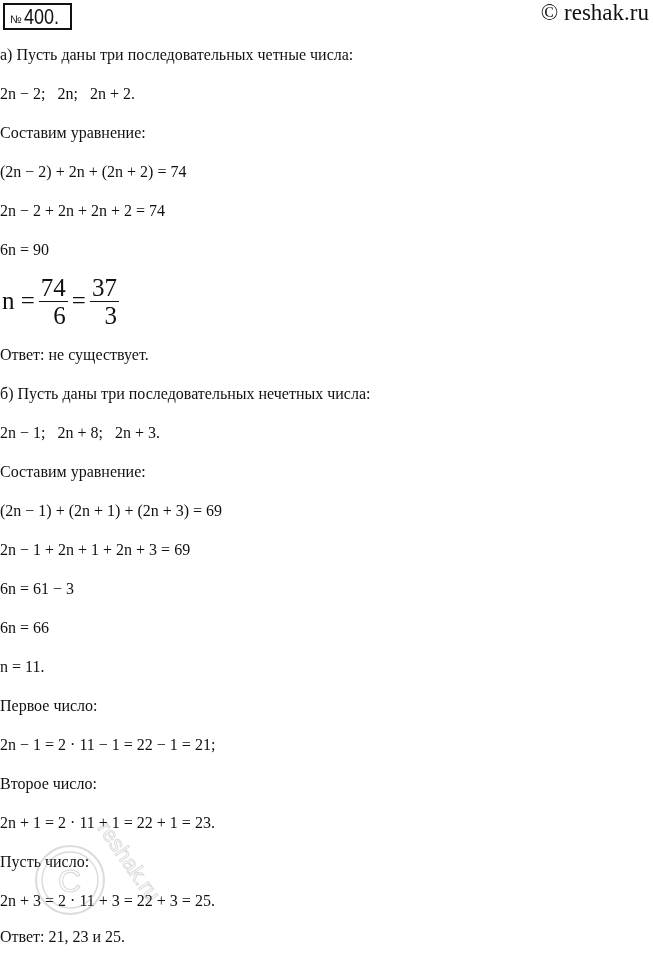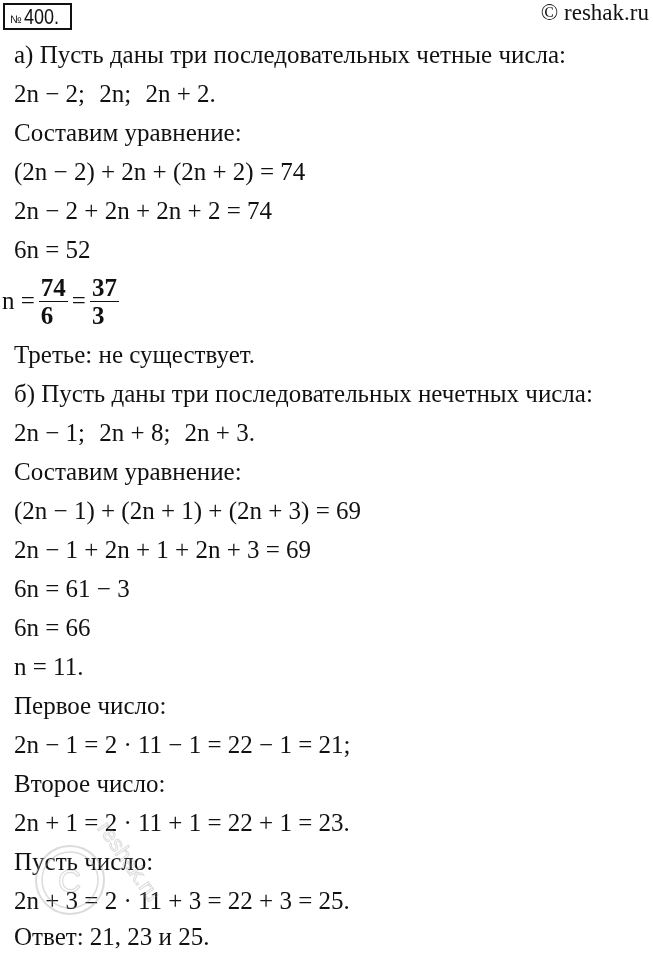--- a/index.html
+++ b/index.html
@@ -42,43 +42,42 @@
     }
     .copyright {
       position: absolute;
       right: 4px;
       top: 0px;
       font-size: 23px;
       line-height: 26px;
     }
     .line {
       position: absolute;
-      left: 14px;
-      font-size: 25px;
+      left: 0;
+      font-size: 16px;
       line-height: 30px;
       white-space: nowrap;
     }
     .math .sp { display: inline-block; width: 8px; }
     .frac-row {
       position: absolute;
       left: 2px;
       top: 270px;
       height: 62px;
       display: flex;
       align-items: center;
       font-size: 25px;
       white-space: nowrap;
     }
     .frac {
       display: inline-flex;
       flex-direction: column;
-      align-items: flex-start;
+      align-items: flex-end;
       margin: 0 4px;
       line-height: 27px;
-      font-weight: bold;
     }
     .frac .numer {
       border-bottom: 1.5px solid #111;
       padding: 0 2px;
     }
     .frac .denom { padding: 0 2px; }
     .watermark {
       position: absolute;
       left: 20px;
       top: 800px;
@@ -99,36 +98,36 @@
 
 <div class="line" style="top:40px">а) Пусть даны три последовательных четные числа:</div>
 <div class="line math" style="top:79px">
   <span>2n − 2;</span><span class="sp"></span>
   <span>2n;</span><span class="sp"></span>
   <span>2n + 2.</span>
 </div>
 <div class="line" style="top:118px">Составим уравнение:</div>
 <div class="line" style="top:157px">(2n − 2) + 2n + (2n + 2) = 74</div>
 <div class="line" style="top:196px">2n − 2 + 2n + 2n + 2 = 74</div>
-<div class="line" style="top:235px">6n = 52</div>
+<div class="line" style="top:235px">6n = 90</div>
 
 <div class="frac-row">
   <span>n =</span>
   <span class="frac">
     <span class="numer">74</span>
     <span class="denom">6</span>
   </span>
   <span>=</span>
   <span class="frac">
     <span class="numer">37</span>
     <span class="denom">3</span>
   </span>
 </div>
 
-<div class="line" style="top:340px">Третье: не существует.</div>
+<div class="line" style="top:340px">Ответ: не существует.</div>
 
 <div class="line" style="top:379px">б) Пусть даны три последовательных нечетных числа:</div>
 <div class="line math" style="top:418px">
   <span>2n − 1;</span><span class="sp"></span>
   <span>2n + 8;</span><span class="sp"></span>
   <span>2n + 3.</span>
 </div>
 <div class="line" style="top:457px">Составим уравнение:</div>
 <div class="line" style="top:496px">(2n − 1) + (2n + 1) + (2n + 3) = 69</div>
 <div class="line" style="top:535px">2n − 1 + 2n + 1 + 2n + 3 = 69</div>

